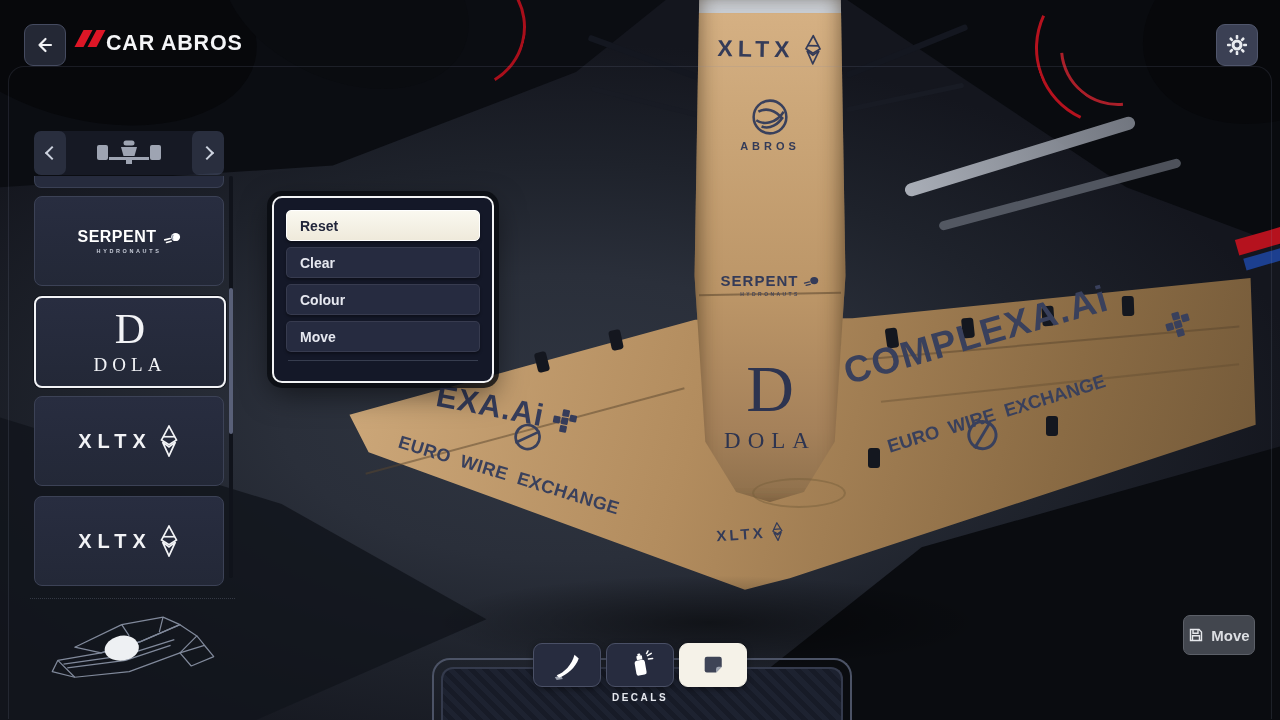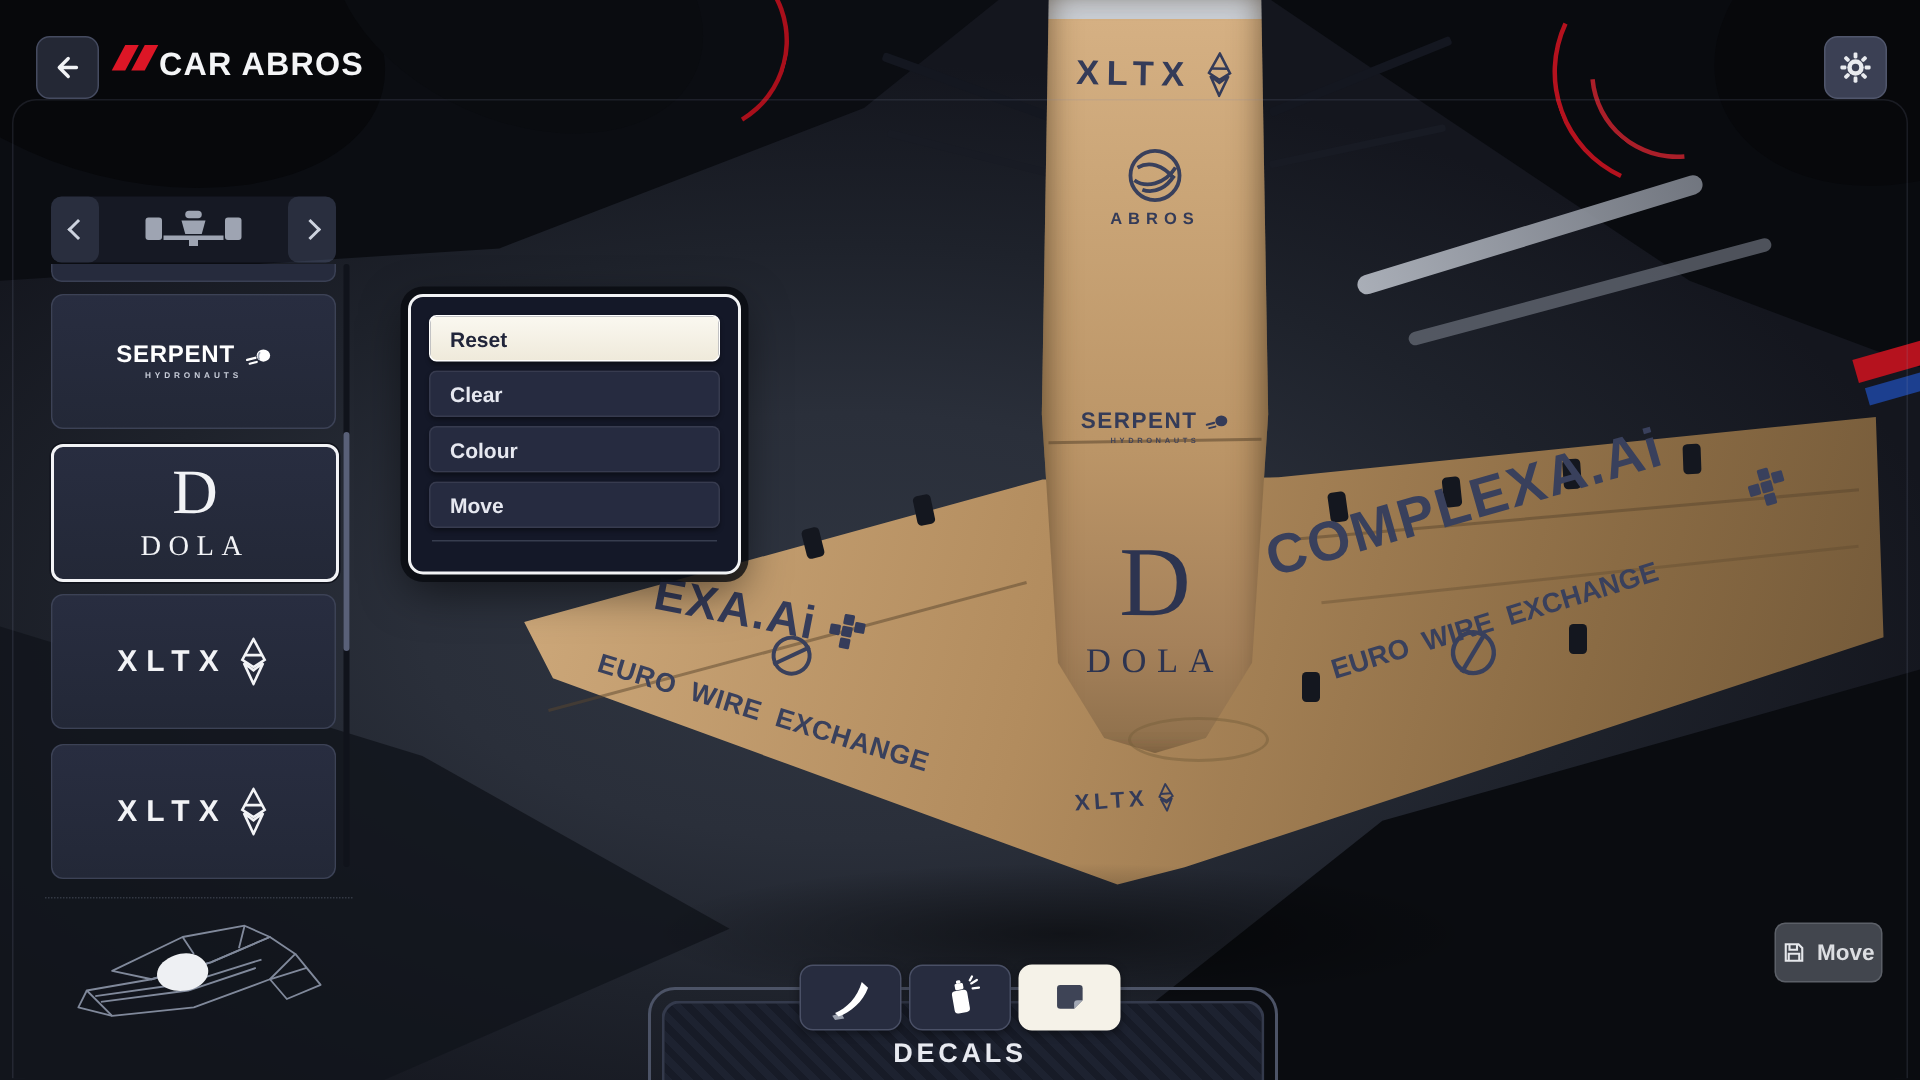--- a/index.html
+++ b/index.html
@@ -118,21 +118,21 @@
   .menu-item.active{background:linear-gradient(180deg,#faf8f0,#efeadb);color:#21253a;border:1px solid #ffffff;}
   .menu-sep{height:1px;background:rgba(160,170,195,.25);margin:8px 2px;}
   .menu-item:last-child{margin-bottom:0;}
 
   
   .tb-outer{left:432px;top:658px;width:416px;height:62px;border:2px solid #4c5366;border-bottom:none;
     border-radius:18px 18px 0 0;}
   .tb-inner{left:441px;top:667px;width:398px;height:53px;border:2px solid #343a4c;border-bottom:none;
     border-radius:12px 12px 0 0;
     background:repeating-linear-gradient(45deg,#1d2230 0 5px,#171b27 5px 10px);}
-  .tb-label{left:432px;top:692px;width:416px;text-align:center;font-size:18px;font-weight:700;
+  .tb-label{left:432px;top:692px;width:416px;text-align:center;font-size:10px;font-weight:700;
     letter-spacing:2.5px;color:#e8eaf0;}
   .tool-btn{top:643px;width:66px;height:42px;border-radius:9px;background:#272c3f;
     border:1.5px solid #4a5066;display:flex;align-items:center;justify-content:center;
     cursor:pointer;box-shadow:0 2px 6px rgba(0,0,0,.4);z-index:5;}
   .tool-btn.active{background:#f5f2e8;border-color:#f5f2e8;}
 
   .save-btn{left:1183px;top:615px;width:70px;height:38px;background:#42464e;border:1px solid #5c6068;
     border-radius:7px;display:flex;align-items:center;justify-content:center;gap:7px;cursor:pointer;
     color:#dcdee2;font-size:15px;font-weight:600;}
 </style>

